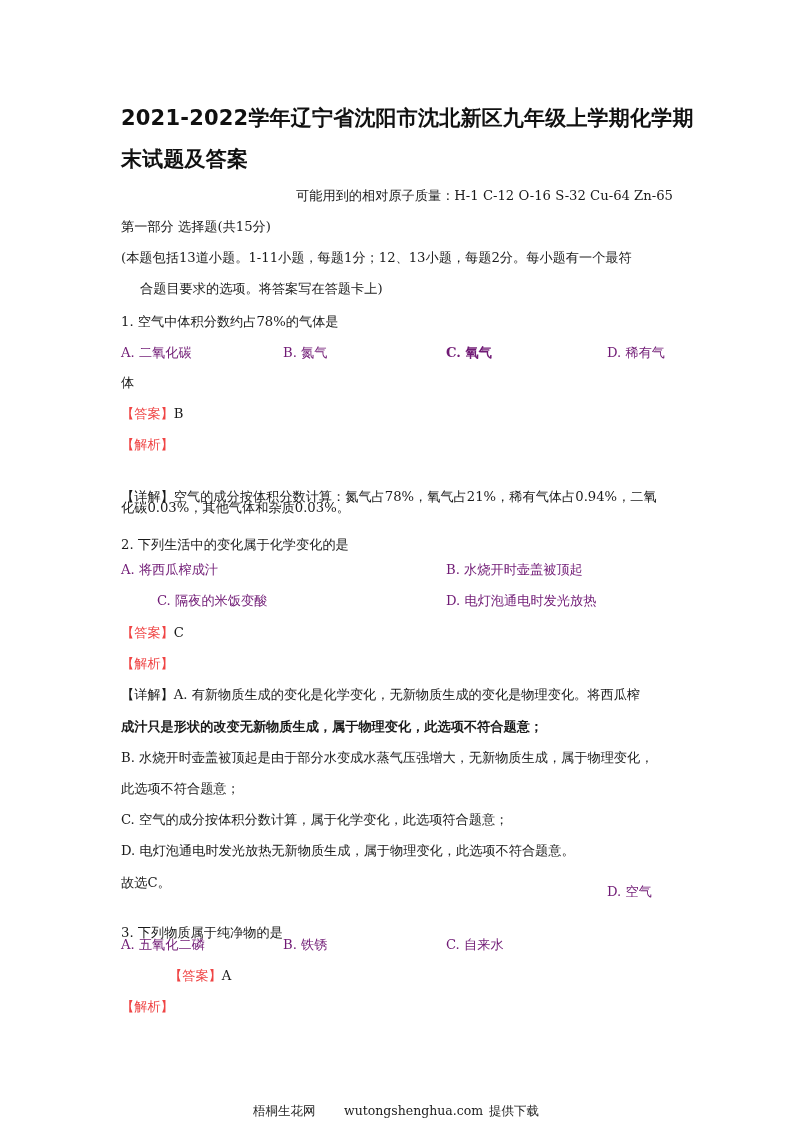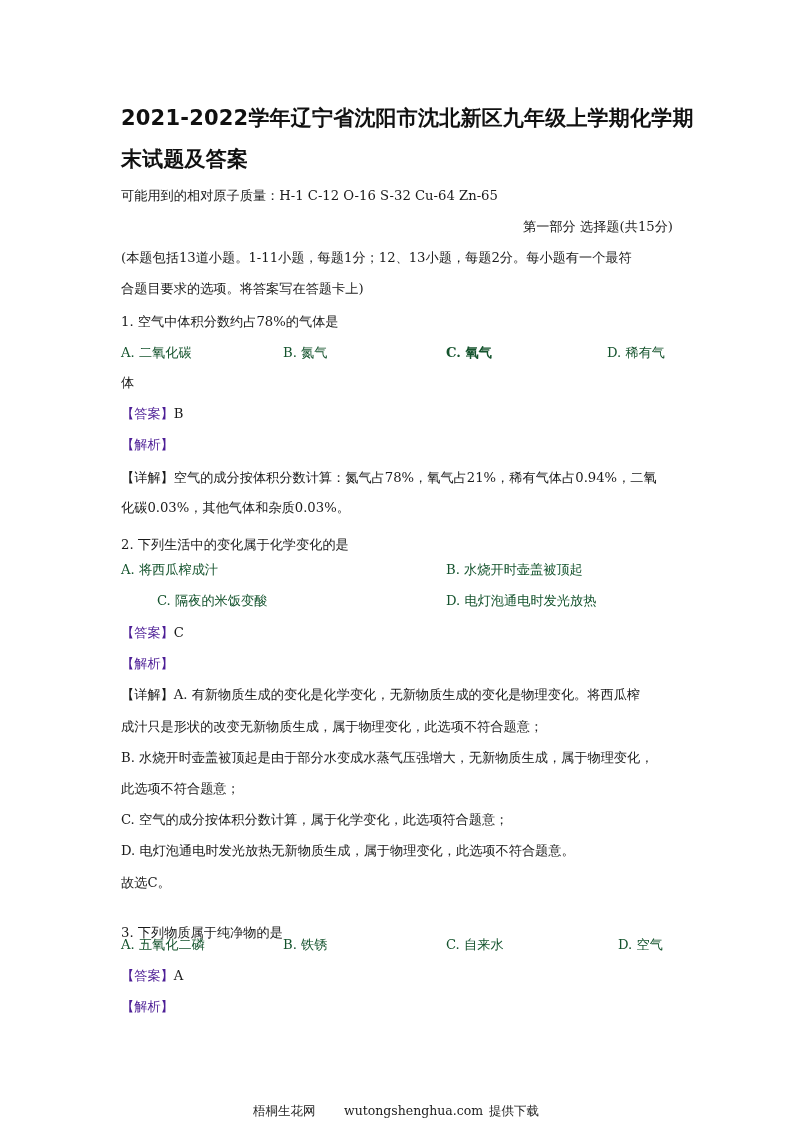--- a/index.html
+++ b/index.html
@@ -29,31 +29,31 @@
     .line {
       position: absolute;
       left: 121px;
       width: 552px;
       font-size: 13.2px;
       line-height: 18px;
       white-space: nowrap;
       color: #1a1a1a;
     }
     .center {
-      text-align: right;
+      text-align: left;
     }
     .opt {
       position: absolute;
       font-size: 13.2px;
       line-height: 18px;
       white-space: nowrap;
-      color: #14532d;
+      color: #701a75;
     }
     .label-blue {
-      color: #4c1d95;
+      color: #ef4444;
     }
     .label-black {
       color: #1a1a1a;
     }
     .footer {
       position: absolute;
       top: 1103px;
       left: 0;
       width: 793px;
       font-size: 12.5px;
@@ -64,74 +64,74 @@
       position: absolute;
       white-space: nowrap;
     }
   </style>
 </head>
 <body>
 
 <div class="title" style="top:104px;">2021-2022学年辽宁省沈阳市沈北新区九年级上学期化学期</div>
 <div class="title" style="top:145px;">末试题及答案</div>
 
-<div class="line" style="top:187px;">可能用到的相对原子质量：H-1  C-12  O-16  S-32  Cu-64   Zn-65</div>
+<div class="line" style="top:187px;text-align:right;">可能用到的相对原子质量：H-1  C-12  O-16  S-32  Cu-64   Zn-65</div>
 <div class="line center" style="top:218px;">第一部分   选择题(共15分)</div>
 <div class="line" style="top:249px;">(本题包括13道小题。1-11小题，每题1分；12、13小题，每题2分。每小题有一个最符</div>
-<div class="line" style="top:280px;">合题目要求的选项。将答案写在答题卡上)</div>
+<div class="line" style="top:280px;margin-left:19px;">合题目要求的选项。将答案写在答题卡上)</div>
 
 <div>
   <div class="line" style="top:313px;">1. 空气中体积分数约占78%的气体是</div>
   <span class="opt" style="top:344px; left:121px;">A. 二氧化碳</span>
   <span class="opt" style="top:344px; left:283px;">B. 氮气</span>
   <span class="opt" style="top:344px; left:446px;font-weight:bold;">C. 氧气</span>
   <span class="opt" style="top:344px; left:607px;">D. 稀有气</span>
   <div class="line" style="top:374px;">体</div>
   <div class="line" style="top:405px;">
     <span class="label-blue">【答案】</span><span>B</span>
   </div>
   <div class="line" style="top:436px;">
     <span class="label-blue">【解析】</span>
   </div>
-  <div class="line" style="top:469px;">
+  <div class="line" style="top:488px;">
     <span class="label-black">【详解】</span><span>空气的成分按体积分数计算：氮气占78%，氧气占21%，稀有气体占0.94%，二氧</span>
   </div>
   <div class="line" style="top:499px;">化碳0.03%，其他气体和杂质0.03%。</div>
 </div>
 
 <div>
   <div class="line" style="top:536px;">2. 下列生活中的变化属于化学变化的是</div>
   <span class="opt" style="top:561px; left:121px;">A. 将西瓜榨成汁</span>
   <span class="opt" style="top:561px; left:446px;">B. 水烧开时壶盖被顶起</span>
   <span class="opt" style="top:592px; left:121px;margin-left:36px;">C. 隔夜的米饭变酸</span>
   <span class="opt" style="top:592px; left:446px;">D. 电灯泡通电时发光放热</span>
   <div class="line" style="top:624px;">
     <span class="label-blue">【答案】</span><span>C</span>
   </div>
   <div class="line" style="top:655px;">
     <span class="label-blue">【解析】</span>
   </div>
   <div class="line" style="top:686px;">
     <span class="label-black">【详解】</span><span>A. 有新物质生成的变化是化学变化，无新物质生成的变化是物理变化。将西瓜榨</span>
   </div>
-  <div class="line" style="top:718px;">成汁只是形状的改变无新物质生成，属于物理变化，此选项不符合题意；</div>
+  <div class="line" style="top:718px;font-weight:bold;">成汁只是形状的改变无新物质生成，属于物理变化，此选项不符合题意；</div>
   <div class="line" style="top:749px;">B. 水烧开时壶盖被顶起是由于部分水变成水蒸气压强增大，无新物质生成，属于物理变化，</div>
   <div class="line" style="top:780px;">此选项不符合题意；</div>
   <div class="line" style="top:811px;">C. 空气的成分按体积分数计算，属于化学变化，此选项符合题意；</div>
   <div class="line" style="top:842px;">D. 电灯泡通电时发光放热无新物质生成，属于物理变化，此选项不符合题意。</div>
   <div class="line" style="top:874px;">故选C。</div>
 </div>
 
 <div>
   <div class="line" style="top:905px;margin-top:19px;">3. 下列物质属于纯净物的是</div>
   <span class="opt" style="top:936px; left:121px;">A. 五氧化二磷</span>
   <span class="opt" style="top:936px; left:283px;">B. 铁锈</span>
   <span class="opt" style="top:936px; left:446px;">C. 自来水</span>
-  <span class="opt" style="top:936px; left:607px;margin-left:11px;">D. 空气</span>
-  <div class="line" style="top:967px;">
+  <span class="opt" style="top:883px; left:607px;">D. 空气</span>
+  <div class="line" style="top:967px;margin-left:48px;">
     <span class="label-blue">【答案】</span><span>A</span>
   </div>
   <div class="line" style="top:998px;">
     <span class="label-blue">【解析】</span>
   </div>
 </div>
 
 <div class="footer">
   <span style="left:253px;">梧桐生花网</span>
   <span style="left:344px;">wutongshenghua.com</span>

